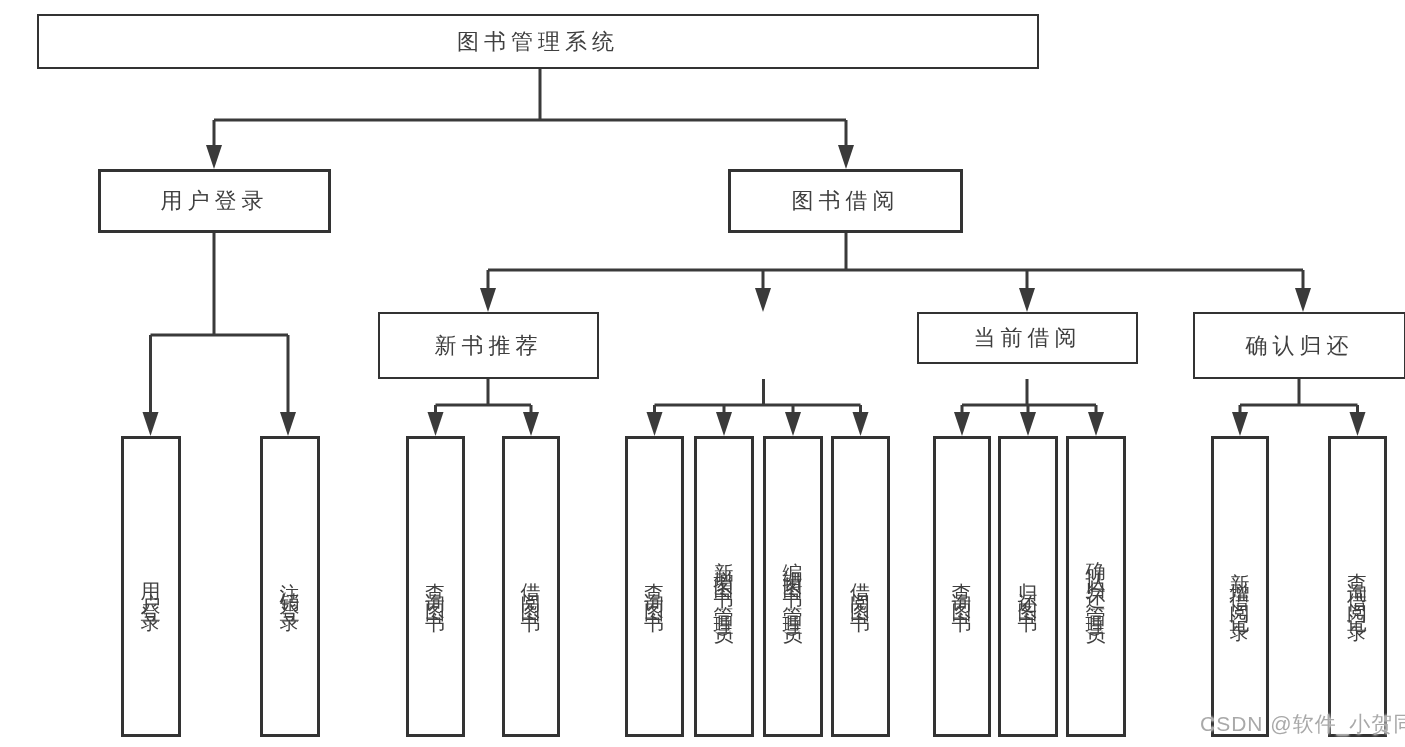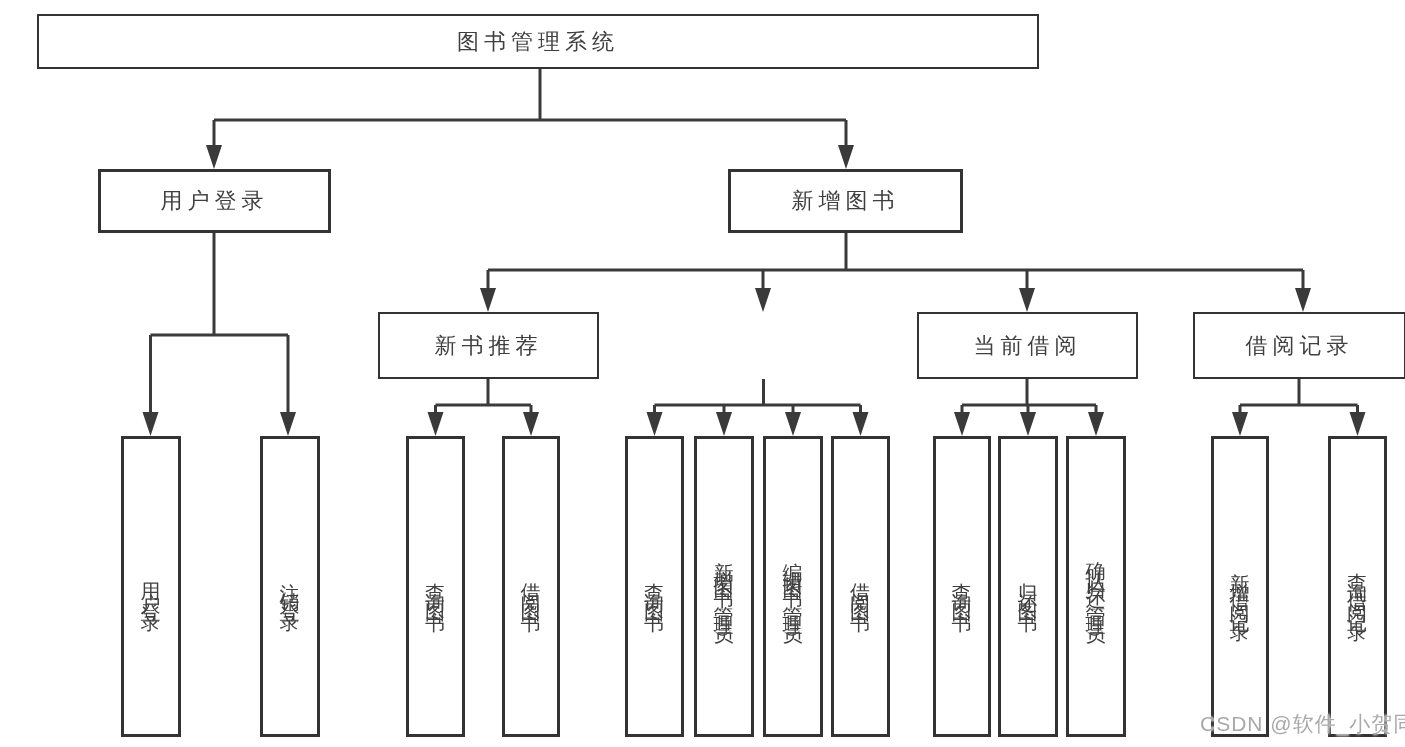--- a/index.html
+++ b/index.html
@@ -108,31 +108,31 @@
   </svg>
 
   <div class="box h-box root-box" style="left:21px; top:14px; width:1002px; height:55px;">
     <span>图书管理系统</span>
   </div>
 
   <div class="box h-box" style="left:82px; top:169px; width:233px; height:64px;">
     <span>用户登录</span>
   </div>
   <div class="box h-box" style="left:712px; top:169px; width:235px; height:64px;">
-    <span>新增图书</span>
+    <span>图书借阅</span>
   </div>
 
   <div class="box h-box mid-box" style="left:362px; top:312px; width:221px; height:67px;">
     <span>新书推荐</span>
   </div>
-  <div class="box h-box mid-box" style="left:901px; top:312px; width:221px; height:67px;">
+  <div class="box h-box mid-box" style="left:901px; top:312px; width:221px; height:52px;">
     <span>当前借阅</span>
   </div>
   <div class="box h-box mid-box" style="left:1177px; top:312px; width:213px; height:67px;">
-    <span>借阅记录</span>
+    <span>确认归还</span>
   </div>
 
   <div class="box leaf" style="left:105px; width:60px;">
     <span class="vtext">用户登录</span>
   </div>
   <div class="box leaf" style="left:244px; width:60px;">
     <span class="vtext">注销登录</span>
   </div>
   <div class="box leaf" style="left:390px; width:59px;">
     <span class="vtext">查询图书</span>

